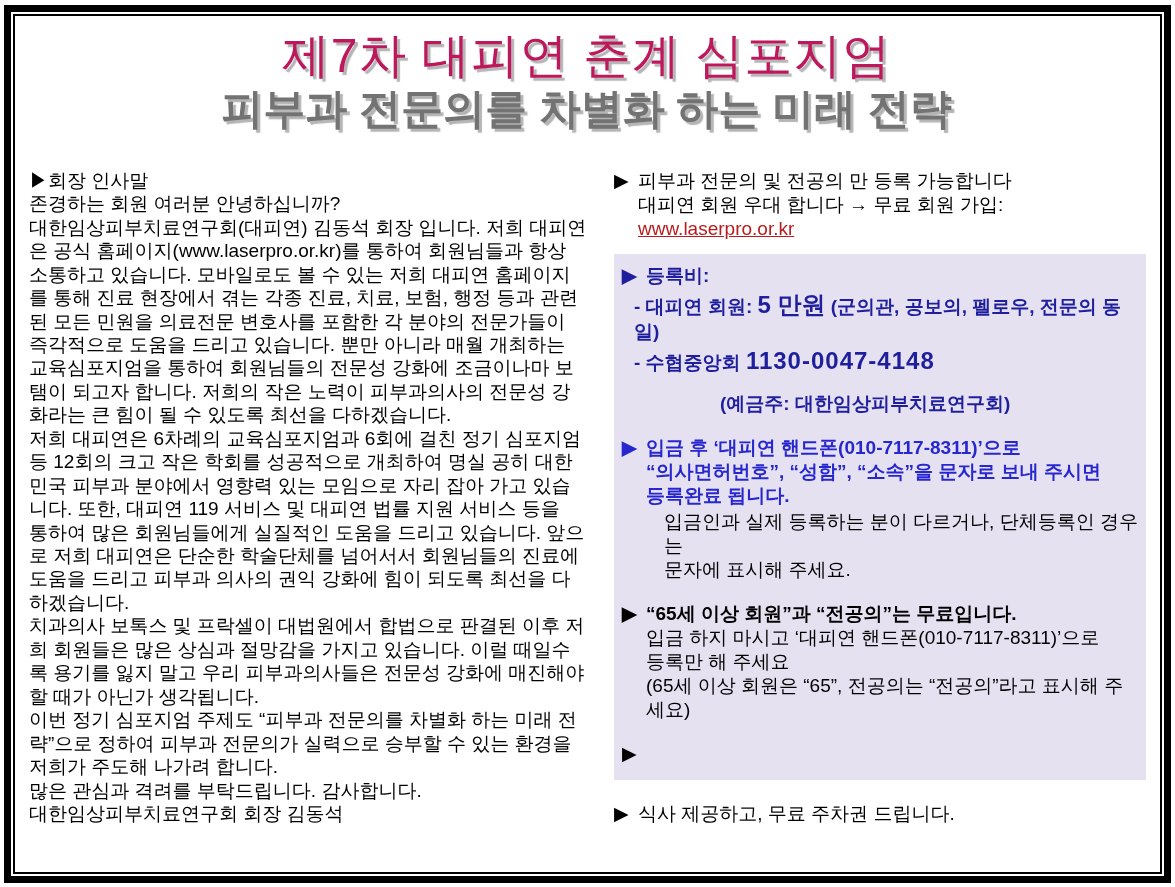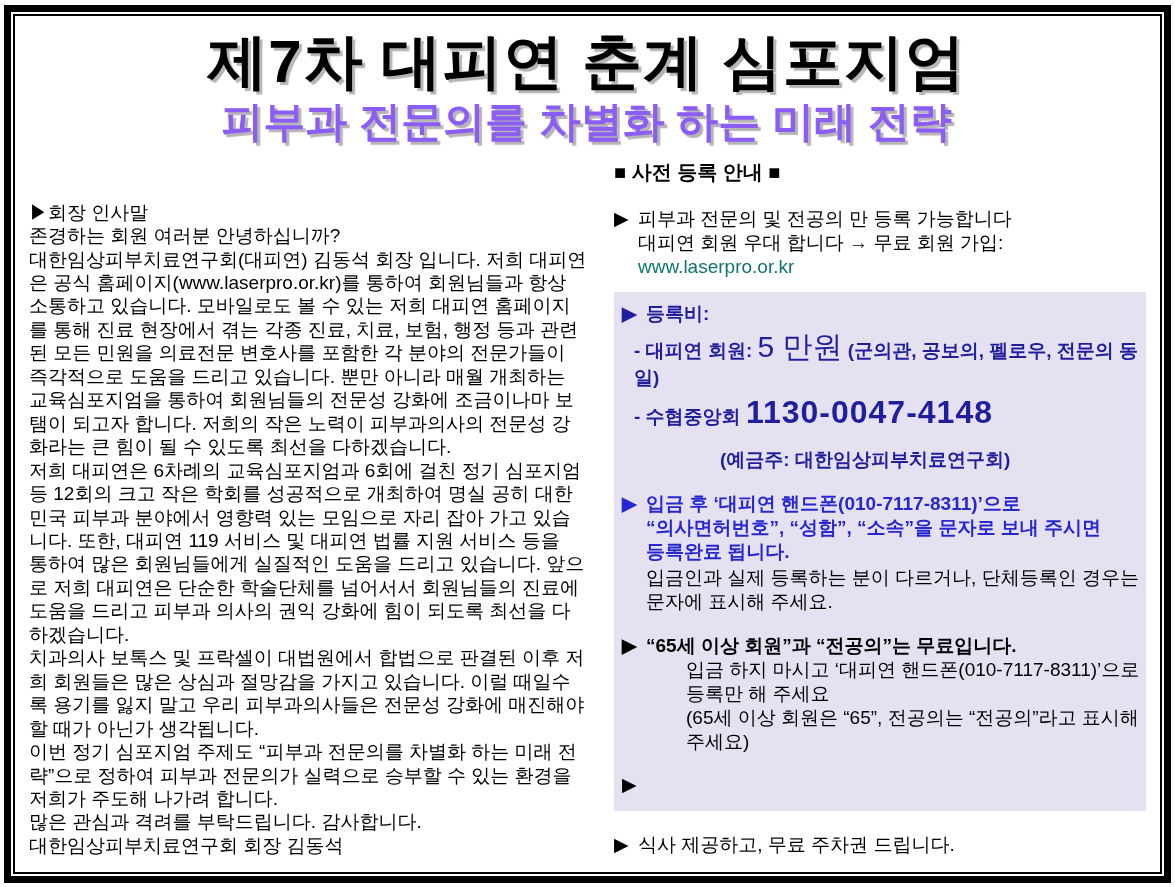--- a/index.html
+++ b/index.html
@@ -18,63 +18,63 @@
   .frame-inner {
     position:absolute; inset:2px;
     border:2px solid #000;
     box-sizing:border-box;
     padding:6px 8px 6px 6px;
     overflow:hidden;
   }
   
   .hdr { text-align:center; margin-top:8px; line-height:1.08; }
   .hdr .title {
-    font-size:60px; font-weight:700; letter-spacing:1px;
-    color:#000000;
+    font-size:48px; font-weight:400; letter-spacing:1px;
+    color:#be185d;
     text-shadow:3px 3px 1px #b5b5b5;
   }
   .hdr .subtitle {
     font-size:42px; font-weight:800; letter-spacing:0px;
-    color:#8b5cf6;
+    color:#737373;
     text-shadow:3px 3px 1px #b5b5b5;
     margin-top:4px;
   }
   
   .columns { display:flex; margin-top:16px; padding:0 6px 0 8px; align-items:flex-end; }
   .left-col { flex:none; width:577px; font-size:19px; line-height:1.235; }
   .left-body { white-space:pre-line; }
   .right-col { flex:1; margin-left:8px; font-size:19px; line-height:1.26; }
 
   .section-title { font-weight:700; font-size:20px; }
 
   .bullet { display:flex; }
   .bullet .mk { flex:none; width:24px; }
   .pre { white-space:pre-line; }
 
   .eligibility { margin-top:22px; }
-  .link { color:#0f766e; cursor:pointer; }
+  .link { color:#b91c1c; text-decoration:underline; cursor:pointer; }
 
   
   .fee-box {
     background:#e6e1f1;
     margin-top:13px;
     padding:10px 6px 14px 8px;
   }
   .navy { color:#1f1f9e; font-weight:700; }
   .fee-line { padding-left:12px; margin-top:2px; }
-  .amount  { font-size:30px; font-weight:400; }
-  .account { font-size:32px; font-weight:700; letter-spacing:1px; }
+  .amount  { font-size:24px; font-weight:700; }
+  .account { font-size:24px; font-weight:700; letter-spacing:1px; }
   .fee-note { font-size:19px; font-weight:700; }
   .holder  { padding-left:98px; margin-top:16px; }
 
   .grp { margin-top:20px; }
   .blue-bold { color:#2727cf; font-weight:700; }
-  .deposit-note { color:#000; font-weight:400; margin-top:2px; }
+  .deposit-note { color:#000; font-weight:400; margin-top:2px;margin-left:18px; }
   .free-head { font-weight:700; }
-  .free-note { font-weight:400;margin-left:40px; }
+  .free-note { font-weight:400; }
   .credit { margin-top:20px; }
 
   .meal { margin-top:22px; }
 </style>
 </head>
 <body>
 
 <div class="frame-outer">
   <div class="frame-inner">
 
@@ -111,21 +111,20 @@
 할 때가 아닌가 생각됩니다.
 이번 정기 심포지엄 주제도 “피부과 전문의를 차별화 하는 미래 전
 략”으로 정하여 피부과 전문의가 실력으로 승부할 수 있는 환경을
 저희가 주도해 나가려 합니다.
 많은 관심과 격려를 부탁드립니다. 감사합니다.
 대한임상피부치료연구회 회장 김동석</div>
       </div>
 
       <div class="right-col">
 
-        <div class="section-title">■ 사전 등록 안내 ■</div>
 
         <div class="bullet eligibility">
           <span class="mk">▶</span>
           <div>
             <div>피부과 전문의 및 전공의 만 등록 가능합니다</div>
             <div><span>대피연 회원 우대 합니다 → 무료 회원 가입: </span><span class="link">www.laserpro.or.kr</span></div>
           </div>
         </div>
 
         <div class="fee-box">

